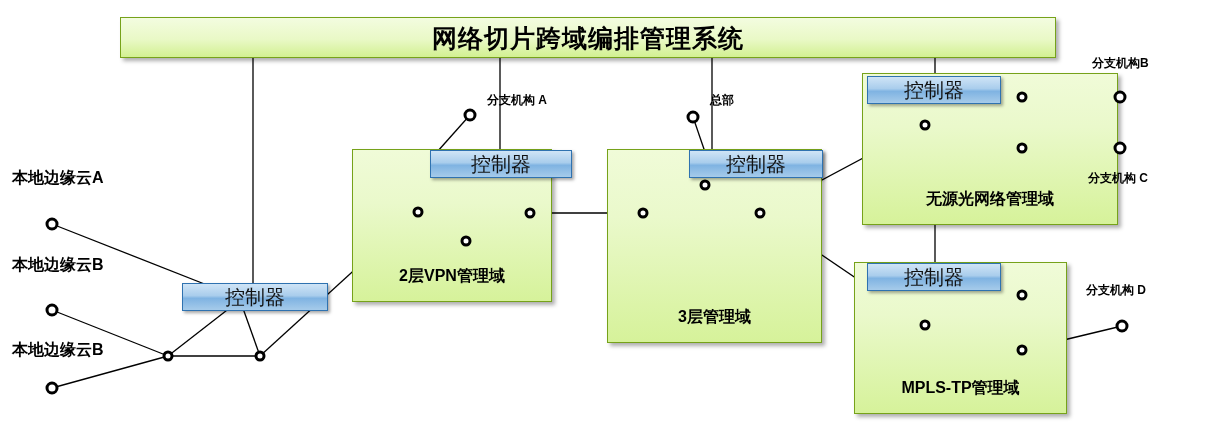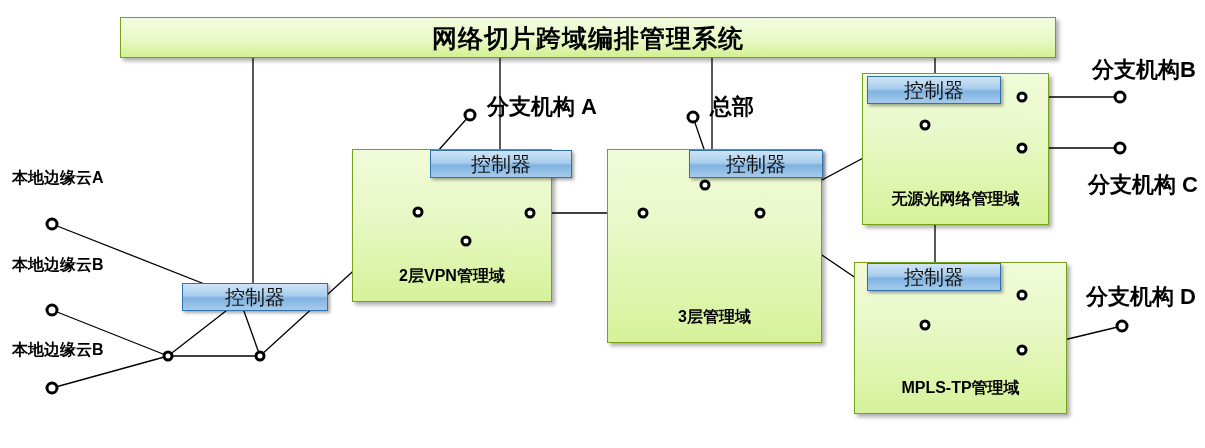--- a/index.html
+++ b/index.html
@@ -47,21 +47,21 @@
     position:absolute;width:13px;height:13px;box-sizing:border-box;
     border:3px solid #000;border-radius:50%;background:#fff;
     transform:translate(-50%,-50%);
   }
   .node.small{width:11px;height:11px;border-width:3px;}
 
   
   .lbl{
     position:absolute;font-size:16px;font-weight:bold;color:#000;white-space:nowrap;
   }
-  .lbl.big{font-size:22px;}
+  .lbl.big{font-size:12px;}
 </style>
 </head>
 <body>
 
 <div id="stage">
 
   <svg id="links" viewBox="0 0 1205 448" xmlns="http://www.w3.org/2000/svg">
     <g stroke="#000" stroke-width="1.3" fill="none">
 
       <line x1="253" y1="58" x2="253" y2="289"></line>
@@ -113,21 +113,21 @@
 
 
   <div class="panel" style="left:352px;top:149px;width:200px;height:153px;">
     <div class="domain-label">2层VPN管理域</div>
   </div>
 
   <div class="panel" style="left:607px;top:149px;width:215px;height:194px;">
     <div class="domain-label">3层管理域</div>
   </div>
 
-  <div class="panel" style="left:862px;top:73px;width:187px;height:152px;">
+  <div class="panel" style="left:862px;top:73px;width:256px;height:152px;">
     <div class="domain-label">无源光网络管理域</div>
   </div>
 
   <div class="panel" style="left:854px;top:262px;width:213px;height:152px;">
     <div class="domain-label">MPLS-TP管理域</div>
   </div>
 
   <div class="controller" style="left:182px;top:283px;width:146px;height:28px;">
     <span>控制器</span>
   </div>

